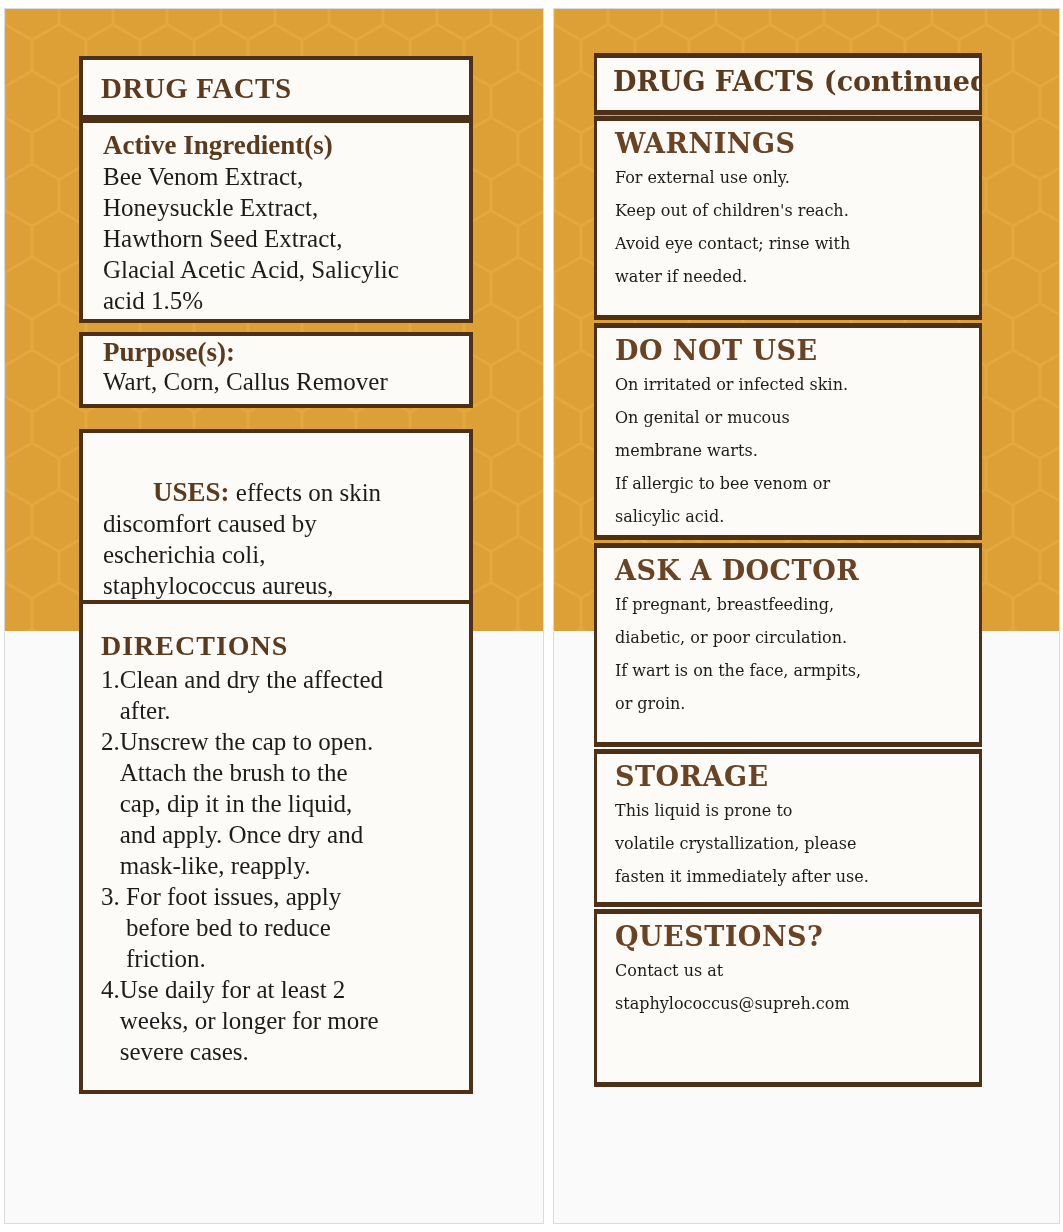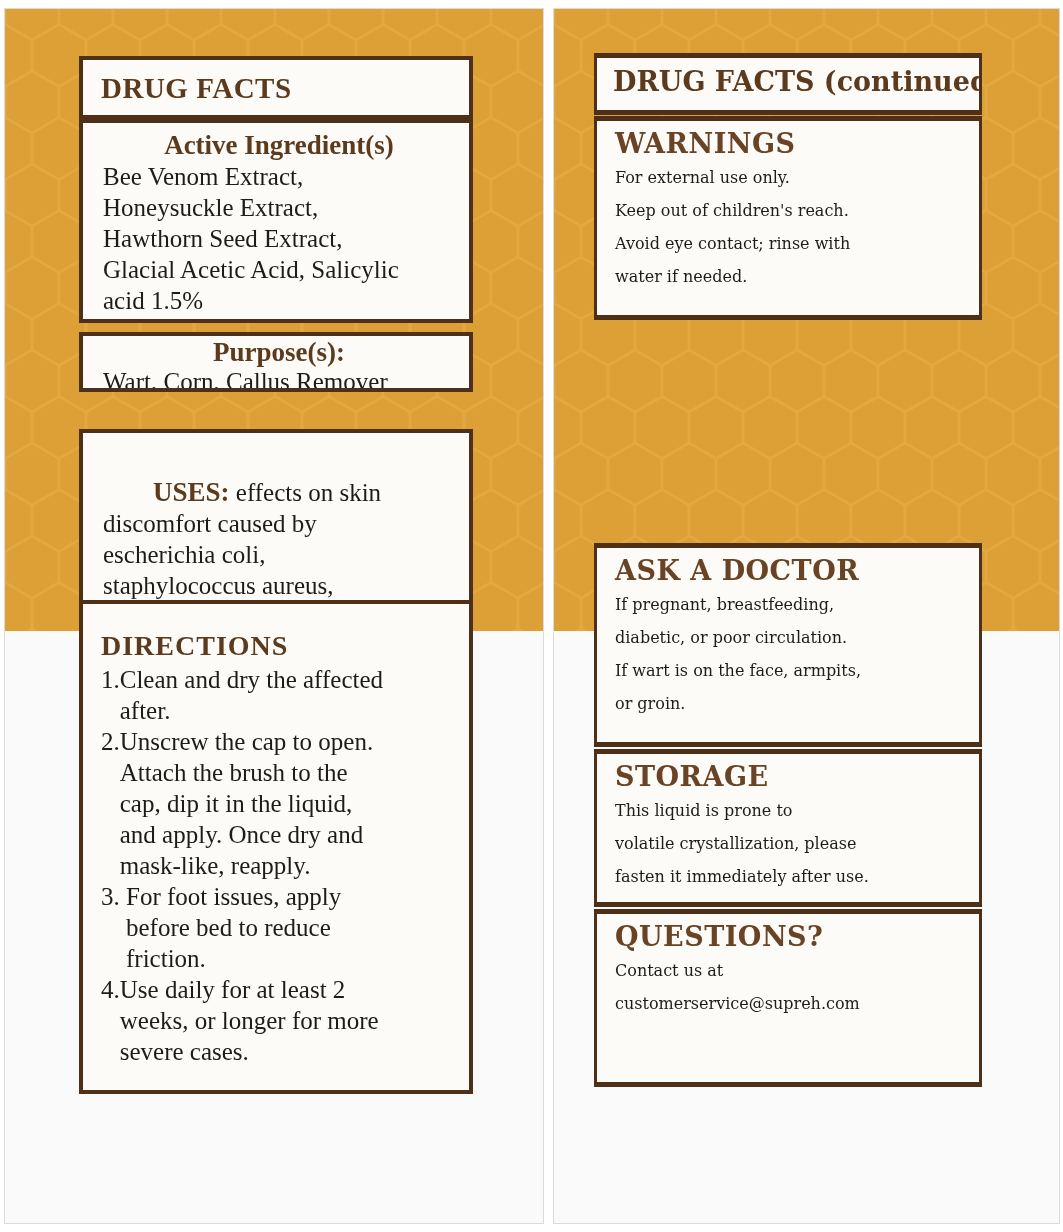--- a/index.html
+++ b/index.html
@@ -20,25 +20,25 @@
   .pat-hex{fill:var(--gold_hex);}
 
   .box{position:absolute;box-sizing:border-box;background:var(--box_bg);
        border:4px solid var(--border_brown);overflow:hidden;}
 
   
   .lbox{left:74px;width:394px;}
   .l-header{top:47px;height:63px;padding:12px 0 0 18px;}
   .l-header-text{font-size:29px;font-weight:bold;letter-spacing:.5px;color:var(--heading_left);}
   .l-active{top:110px;height:204px;padding:6px 14px 0 20px;}
-  .l-purpose{top:323px;height:60px;padding:1px 14px 0 20px;}
+  .l-purpose{top:323px;height:76px;padding:1px 14px 0 20px;}
   .l-uses{top:420px;height:186px;padding:12px 14px 0 20px;}
   .l-directions{top:591px;height:494px;padding:24px 14px 0 18px;}
 
-  .lhead{font-size:27px;font-weight:bold;color:var(--heading_left);line-height:32px;text-align:center;}
+  .lhead{font-size:27px;font-weight:bold;color:var(--heading_left);line-height:32px;}
   .l-purpose .lhead{line-height:30px;}
   .lbody{font-size:25px;line-height:31px;white-space:pre;color:var(--text);}
   .l-purpose .lbody{line-height:30px;}
   .uses-inline{white-space:pre;}
   .dir-head{font-size:28px;font-weight:bold;letter-spacing:1px;color:var(--heading_left);line-height:36px;}
   .dir-item{display:flex;align-items:flex-start;font-size:25px;line-height:31px;}
   .dir-num{white-space:pre;flex:0 0 auto;}
   .dir-text{white-space:pre;}
 
   
@@ -144,36 +144,44 @@
     </div>
 
     <div class="box rbox rsec r-warnings">
       <div class="rhead">WARNINGS</div>
       <div class="rbody">For external use only.
 Keep out of children's reach.
 Avoid eye contact; rinse with
 water if needed.</div>
     </div>
 
+    <div class="box rbox rsec r-do-not-use">
+      <div class="rhead">DO NOT USE</div>
+      <div class="rbody">On irritated or infected skin.
+On genital or mucous
+membrane warts.
+If allergic to bee venom or
+salicylic acid.</div>
+    </div>
 
     <div class="box rbox rsec r-ask-a-doctor">
       <div class="rhead">ASK A DOCTOR</div>
       <div class="rbody">If pregnant, breastfeeding,
 diabetic, or poor circulation.
 If wart is on the face, armpits,
 or groin.</div>
     </div>
 
     <div class="box rbox rsec r-storage">
       <div class="rhead">STORAGE</div>
       <div class="rbody">This liquid is prone to
 volatile crystallization, please
 fasten it immediately after use.</div>
     </div>
 
     <div class="box rbox rsec r-questions">
       <div class="rhead">QUESTIONS?</div>
       <div class="rbody">Contact us at
-customerservice@supreh.com</div>
+staphylococcus@supreh.com</div>
     </div>
   </div>
 
 </div>
 
 </body></html>

